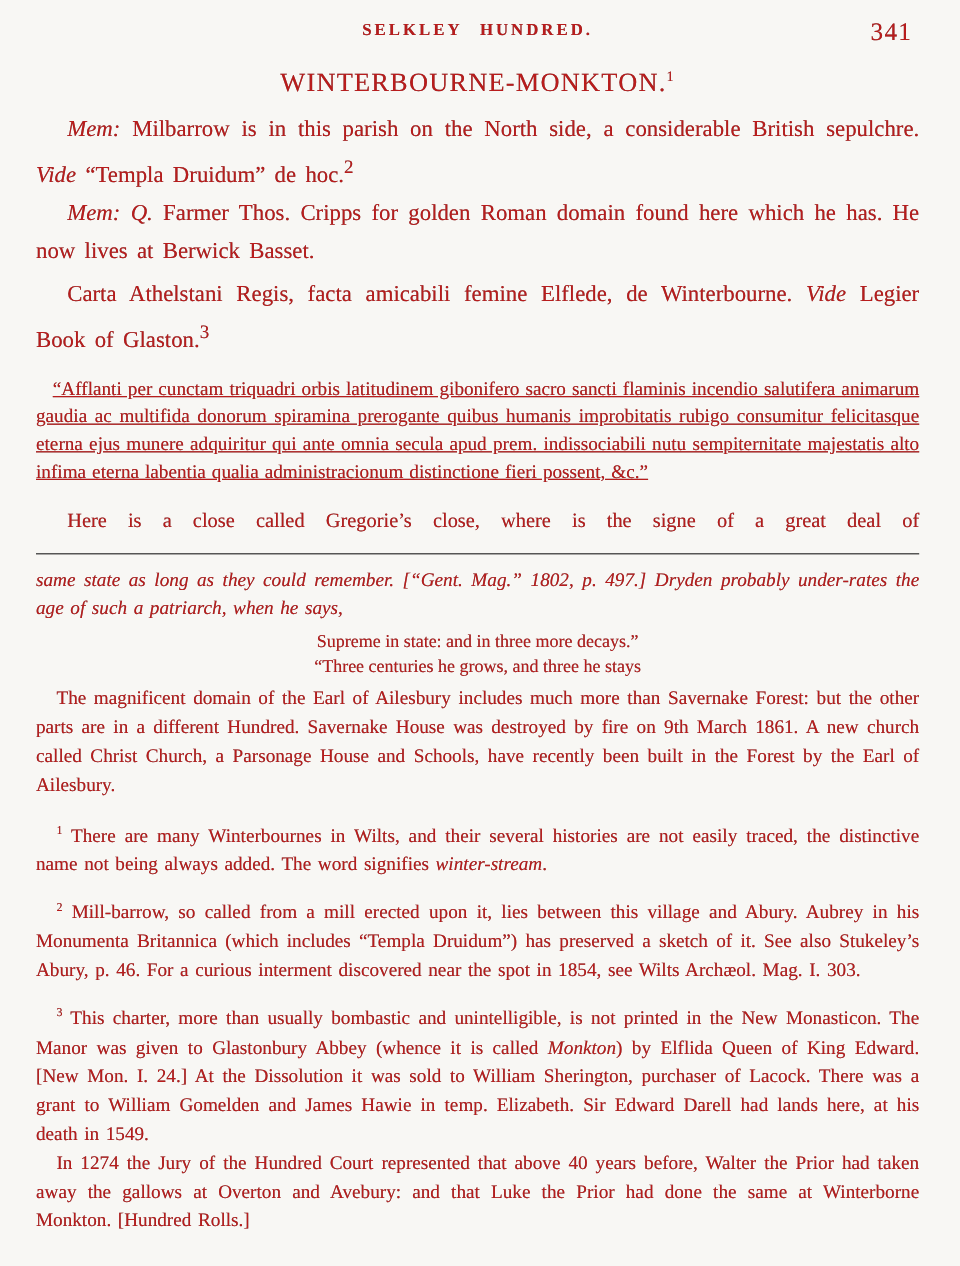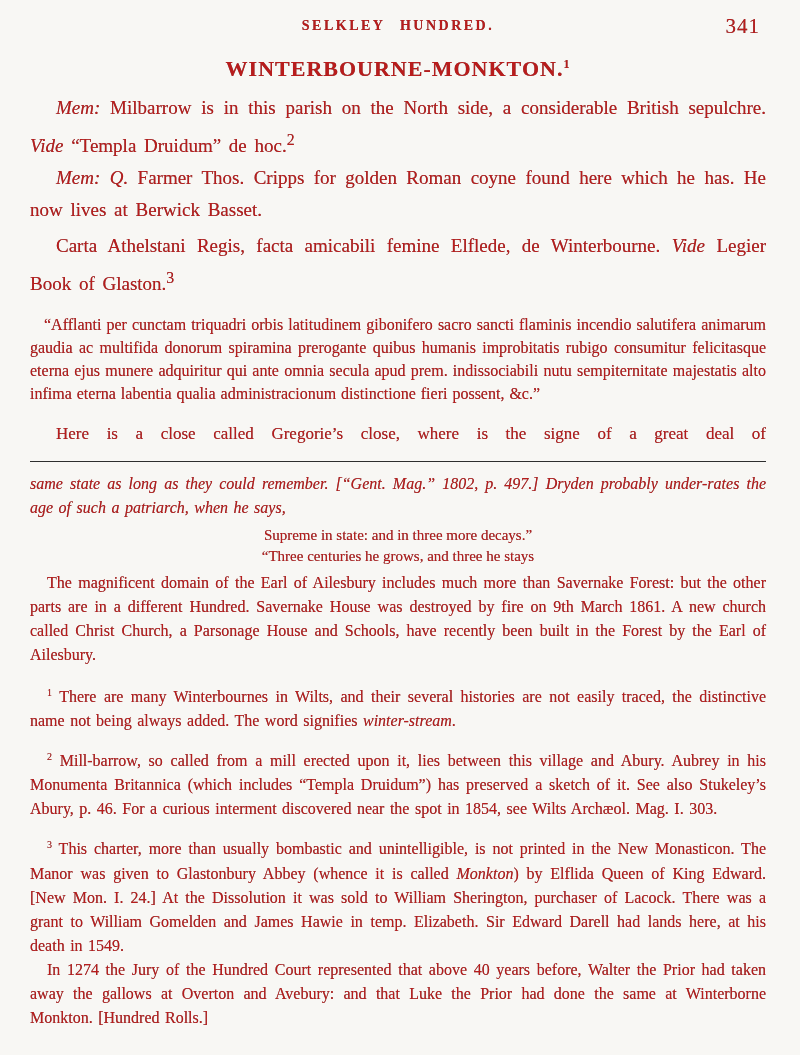--- a/index.html
+++ b/index.html
@@ -28,21 +28,21 @@
   .pagenum {
     position: absolute;
     right: 6px; top: -4px;
     font-size: 21px;
     letter-spacing: 1px;
   }
   .title {
     margin: 18px 0 0 0;
     text-align: center;
     font-size: 22px;
-    font-weight: bold;
+    font-weight: normal;
     letter-spacing: 1px;
     word-spacing: 2px;
   }
   .title sup { font-size: 12px; }
   p { margin: 0; }
   .main {
     font-size: 19px;
     line-height: 32px;
     text-align: justify;
     word-spacing: 3px;
@@ -50,20 +50,21 @@
   .indent { text-indent: 26px; }
   .mt10 { margin-top: 10px; }
   .mt4  { margin-top: 4px; }
   .latin {
     margin-top: 12px;
     font-size: 16px;
     line-height: 23px;
     text-align: justify;
     word-spacing: 1px;
     text-indent: 14px;
+    text-decoration: underline;
   }
   .hereline {
     margin-top: 14px;
     font-size: 17px;
     line-height: 30px;
     text-align: justify;
     text-align-last: justify;
     word-spacing: 4px;
     text-indent: 26px;
   }
@@ -98,21 +99,21 @@
 
   <div class="pagehead">
     <span class="runhead">SELKLEY HUNDRED.</span>
     <span class="pagenum">341</span>
   </div>
 
   <h1 class="title"><span>WINTERBOURNE-MONKTON.</span><sup>1</sup></h1>
 
   <p class="main indent mt10"><i>Mem:</i><span> Milbarrow is in this parish on the North side, a considerable British sepulchre.  </span><i>Vide</i><span> “Templa Druidum” de hoc.</span><sup>2</sup></p>
 
-  <p class="main indent"><i>Mem: Q.</i><span> Farmer Thos. Cripps for golden Roman coyne found here which he has.  He now lives at Berwick Basset.</span></p>
+  <p class="main indent"><i>Mem: Q.</i><span> Farmer Thos. Cripps for golden Roman domain found here which he has.  He now lives at Berwick Basset.</span></p>
 
   <p class="main indent mt4"><span>Carta Athelstani Regis, facta amicabili femine Elflede, de Winterbourne.  </span><i>Vide</i><span> Legier Book of Glaston.</span><sup>3</sup></p>
 
   <p class="latin">“Afflanti per cunctam triquadri orbis latitudinem gibonifero sacro sancti flaminis incendio salutifera animarum gaudia ac multifida donorum spiramina prerogante quibus humanis improbitatis rubigo consumitur felicitasque eterna ejus munere adquiritur qui ante omnia secula apud prem. indissociabili nutu sempiternitate majestatis alto infima eterna labentia qualia administracionum distinctione fieri possent, &amp;c.”</p>
 
   <p class="hereline">Here is a close called Gregorie’s close, where is the signe of a great deal of</p>
 
   <div class="divider"></div>
 
   <p class="fnote carry">same state as long as they could remember.  [“Gent. Mag.” 1802, p. 497.]  Dryden probably under-rates the age of such a patriarch, when he says,</p>

